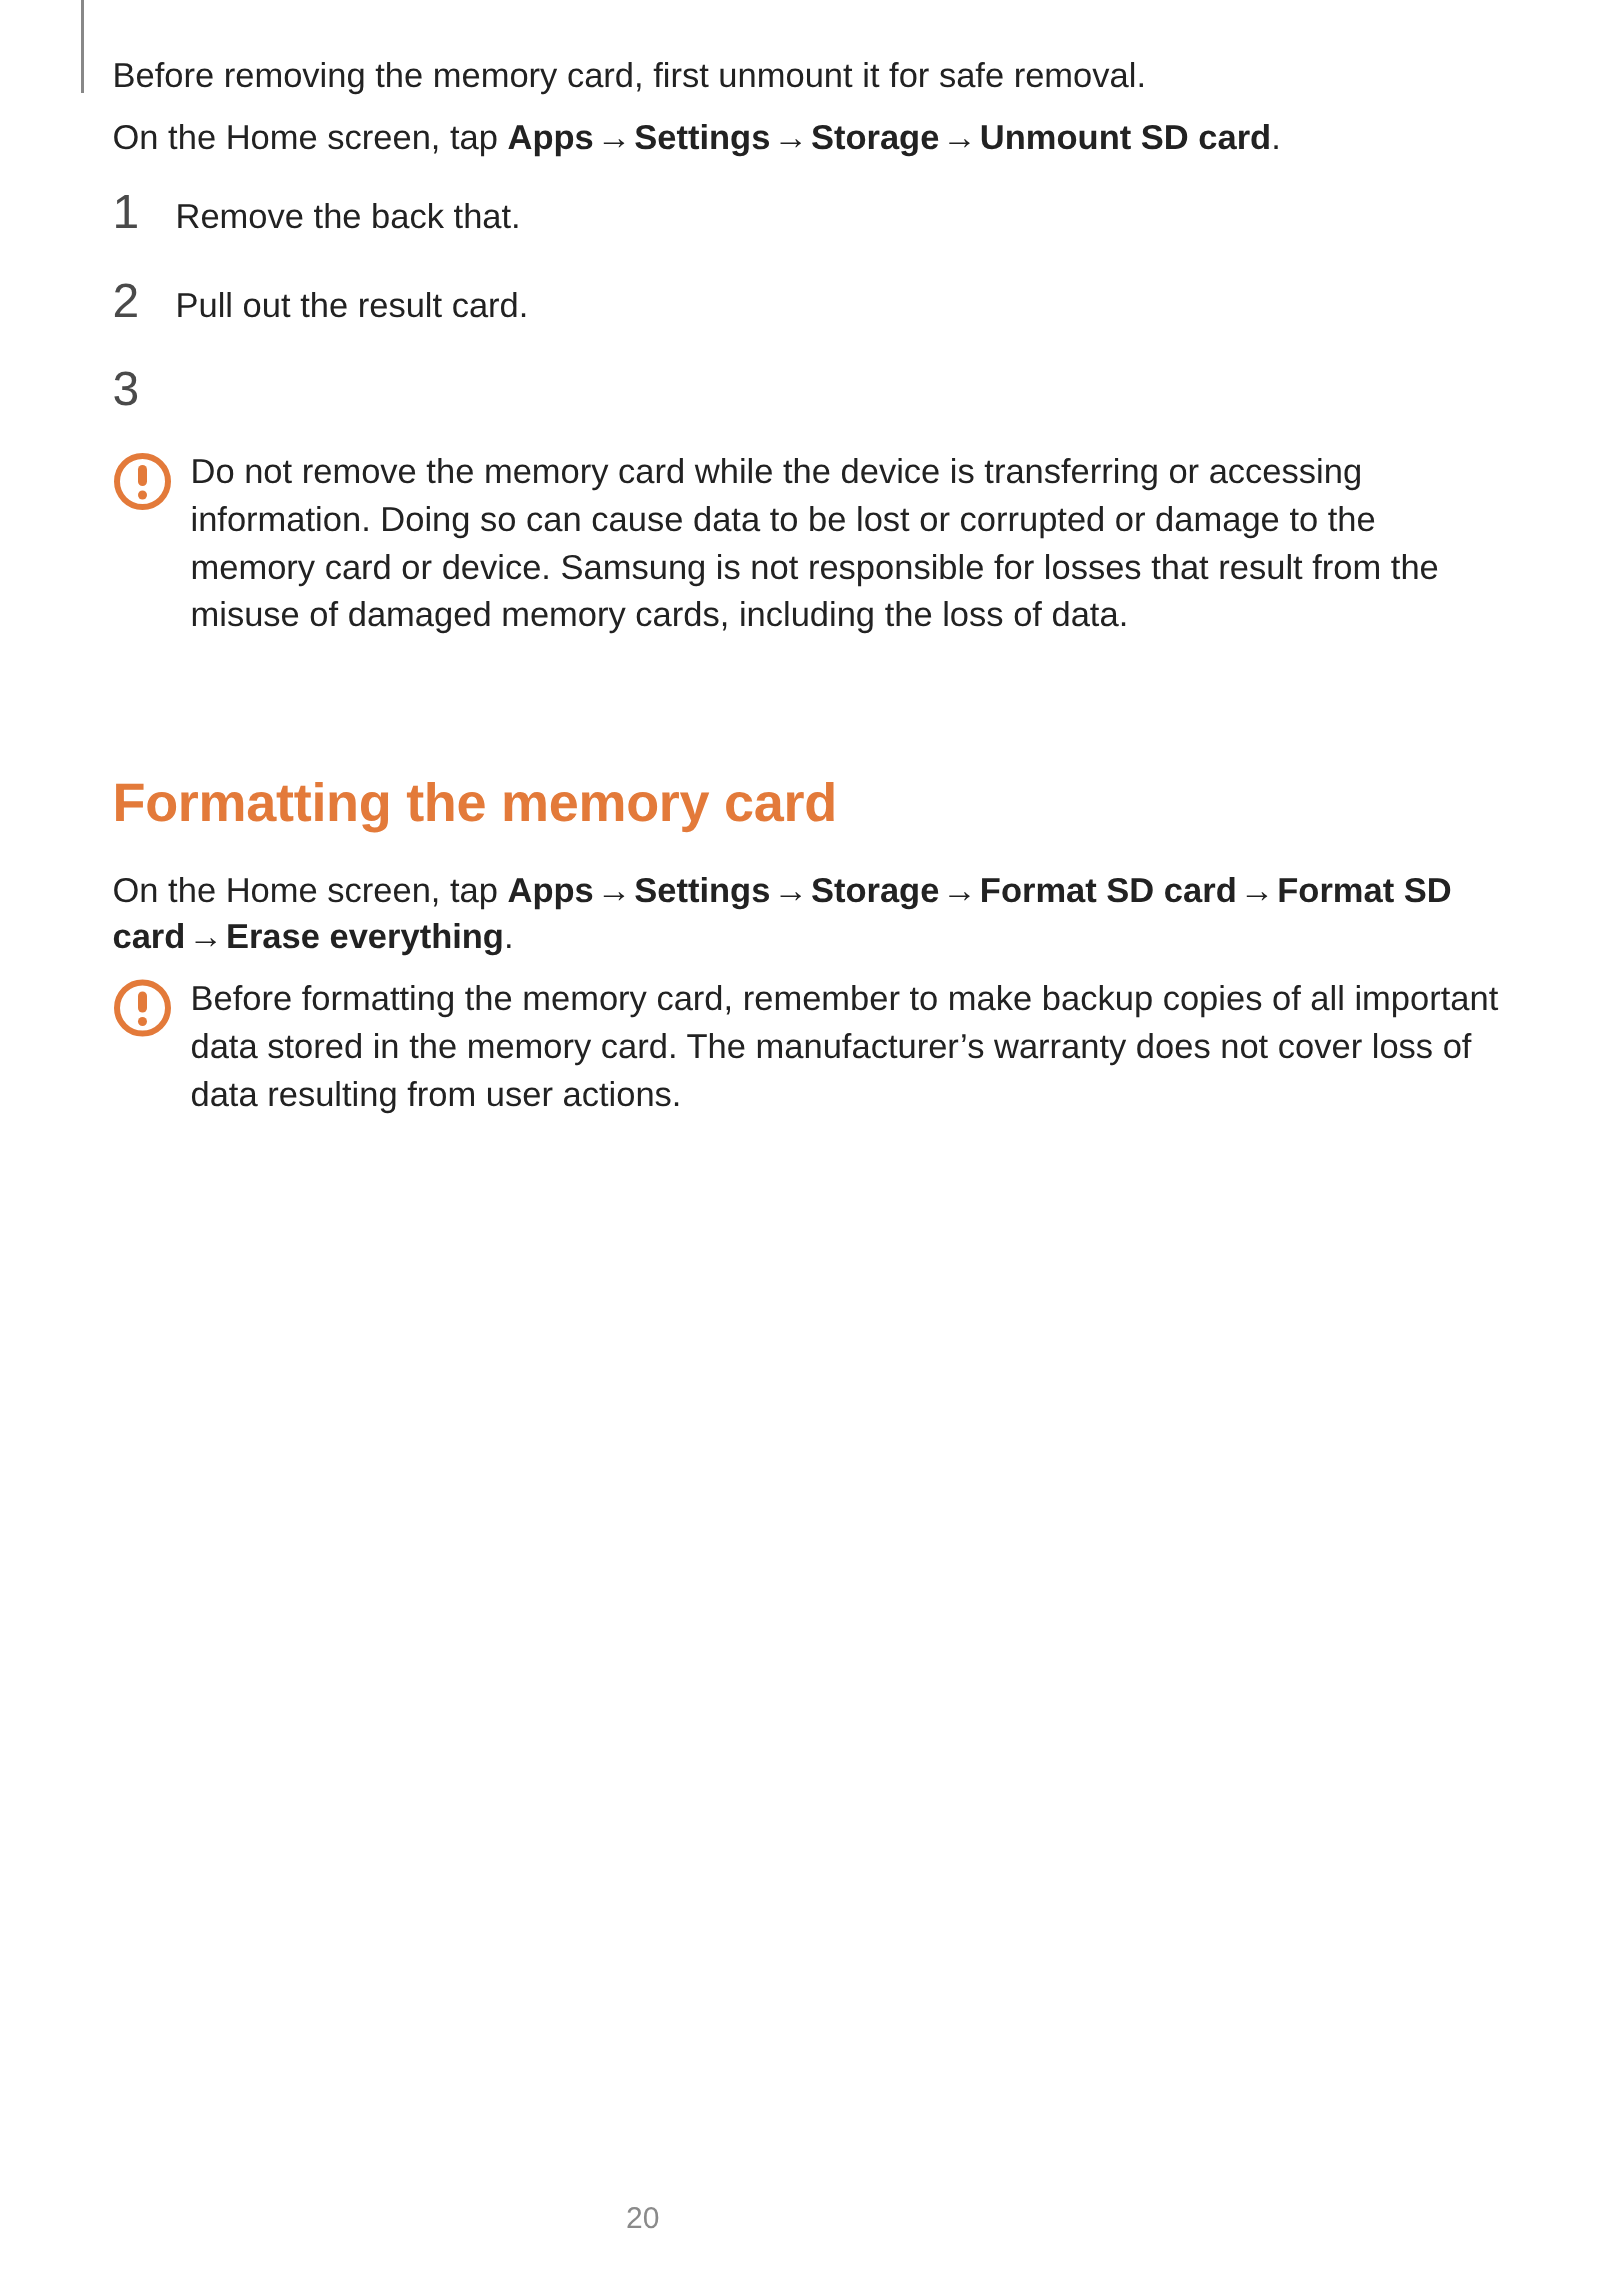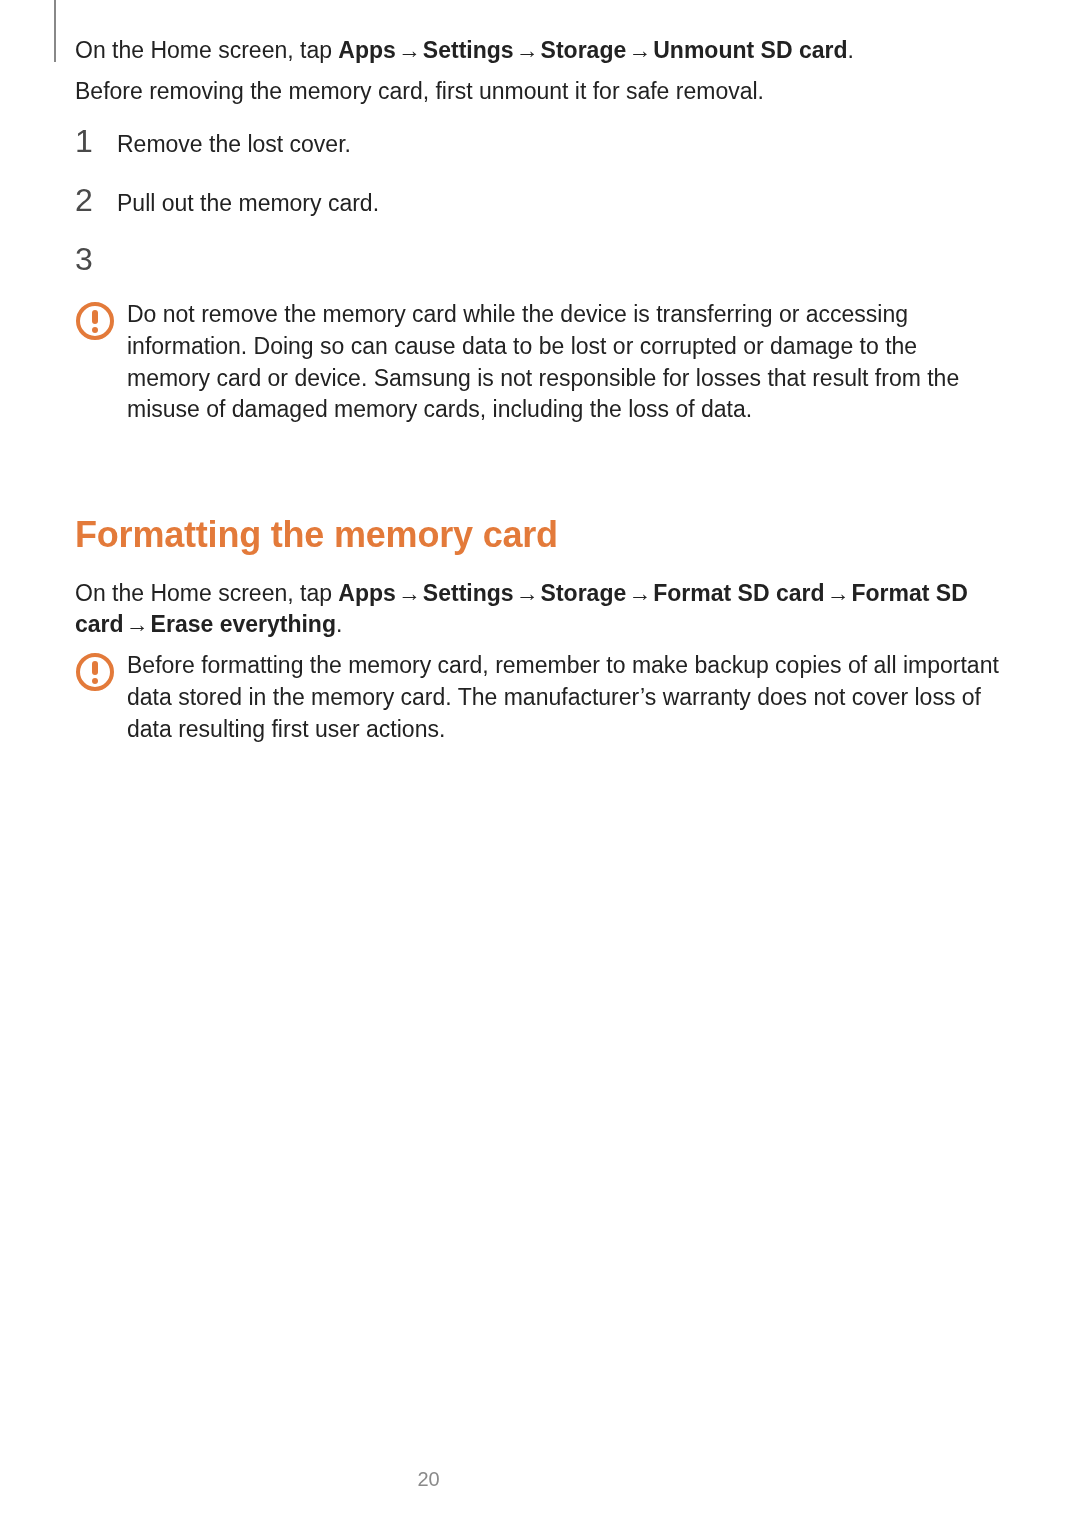--- a/index.html
+++ b/index.html
@@ -103,34 +103,34 @@
     color: #8a8a8a;
   }
 </style>
 </head>
 <body>
 
 <div class="page">
   <div class="side-rule"></div>
 
 
+  <p class="body">Before removing the memory card, first unmount it for safe removal.</p>
+
   <p class="body path-line">
     <span>On the Home screen, tap </span><span class="bold">Apps</span><span class="arrow">→</span><span class="bold">Settings</span><span class="arrow">→</span><span class="bold">Storage</span><span class="arrow">→</span><span class="bold">Unmount SD card</span><span>.</span>
   </p>
 
-  <p class="body">Before removing the memory card, first unmount it for safe removal.</p>
-
   <ol class="steps">
     <li>
       <span class="step-num">1</span>
-      <span class="step-text">Remove the lost cover.</span>
+      <span class="step-text">Remove the back that.</span>
     </li>
     <li>
       <span class="step-num">2</span>
-      <span class="step-text">Pull out the memory card.</span>
+      <span class="step-text">Pull out the result card.</span>
     </li>
     <li>
       <span class="step-num">3</span>
     </li>
   </ol>
 
   <div class="callout">
     <div class="icon-col warn-icon">
       <svg width="40" height="40" viewBox="0 0 40 40">
         <circle cx="20" cy="20" r="17" fill="none" stroke="#e37a3a" stroke-width="4"></circle>
@@ -149,17 +149,17 @@
   </p>
 
   <div class="callout">
     <div class="icon-col warn-icon">
       <svg width="40" height="40" viewBox="0 0 40 40">
         <circle cx="20" cy="20" r="17" fill="none" stroke="#e37a3a" stroke-width="4"></circle>
         <rect x="17" y="9" width="6" height="14" rx="3" fill="#e37a3a"></rect>
         <rect x="17" y="26" width="6" height="6" rx="3" fill="#e37a3a"></rect>
       </svg>
     </div>
-    <div class="callout-text">Before formatting the memory card, remember to make backup copies of all important data stored in the memory card. The manufacturer’s warranty does not cover loss of data resulting first user actions.</div>
+    <div class="callout-text">Before formatting the memory card, remember to make backup copies of all important data stored in the memory card. The manufacturer’s warranty does not cover loss of data resulting from user actions.</div>
   </div>
 </div>
 
 <div class="page-number">20</div>
 
 </body></html>

